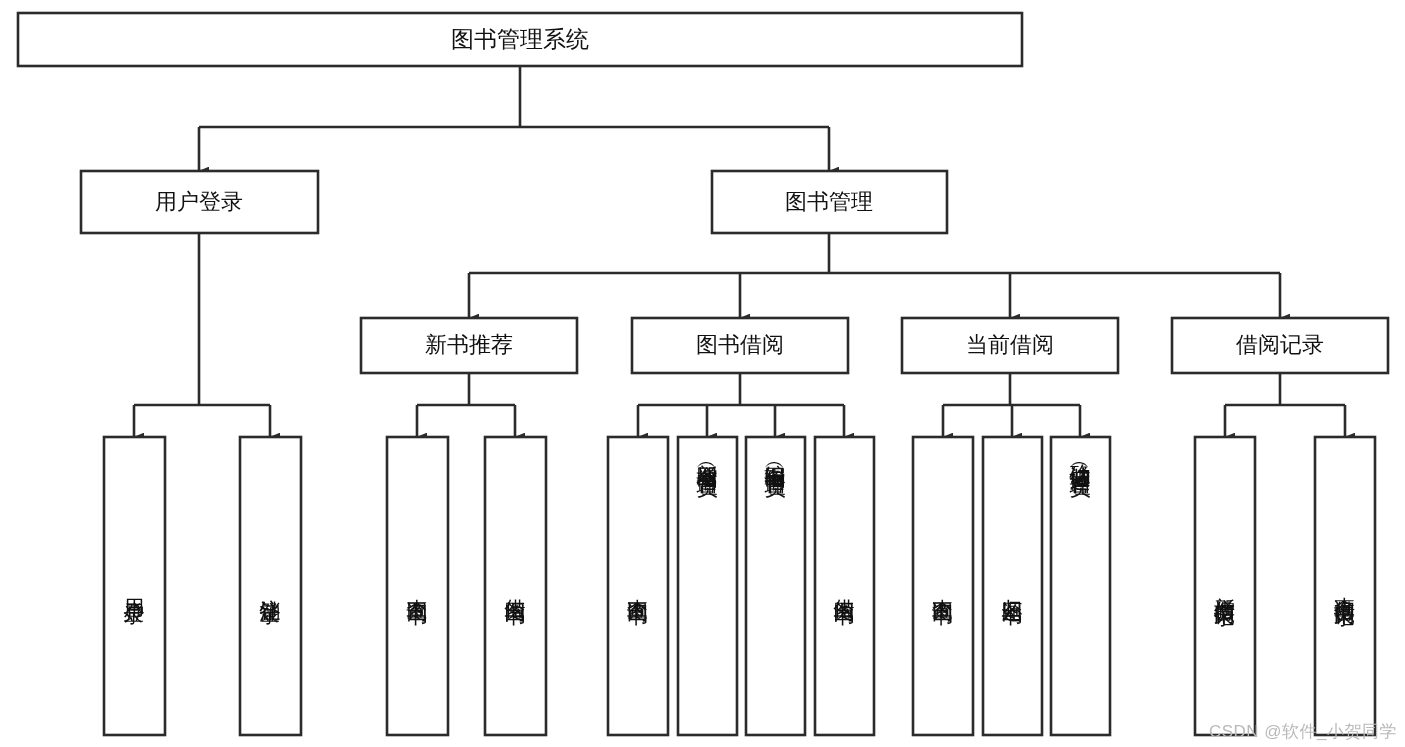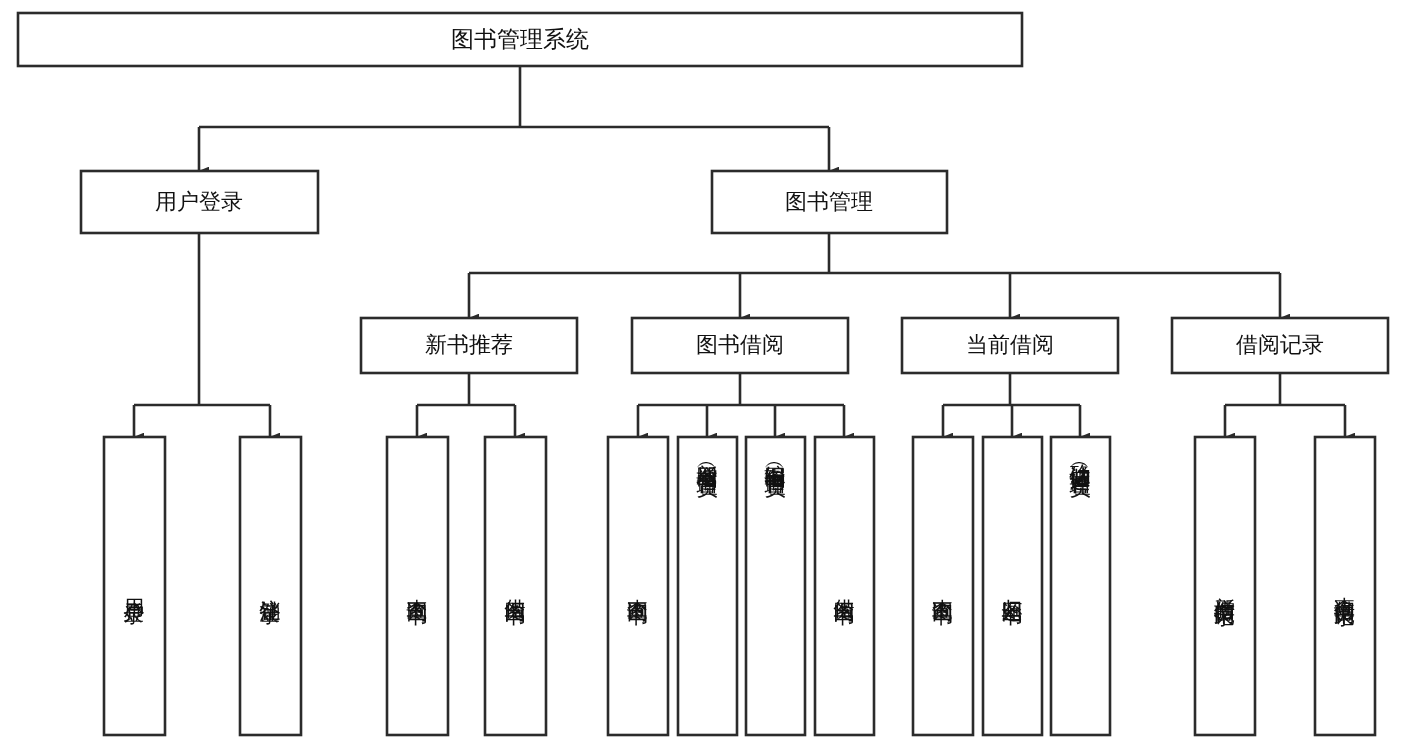--- a/index.html
+++ b/index.html
@@ -239,13 +239,14 @@
     <span class="leaf-label" style="margin-top:10px;">确认归还（管理员）</span>
   </div>
 
   <div class="leaf-label-wrap" style="left:1195px; top:437px; width:60px; height:298px;">
     <span class="leaf-label">新增借阅记录</span>
   </div>
   <div class="leaf-label-wrap" style="left:1315px; top:437px; width:60px; height:298px;">
     <span class="leaf-label">查询借阅记录</span>
   </div>
 
+  <div class="watermark">CSDN @软件_小贺同学</div>
 </div>
 
 </body></html>

